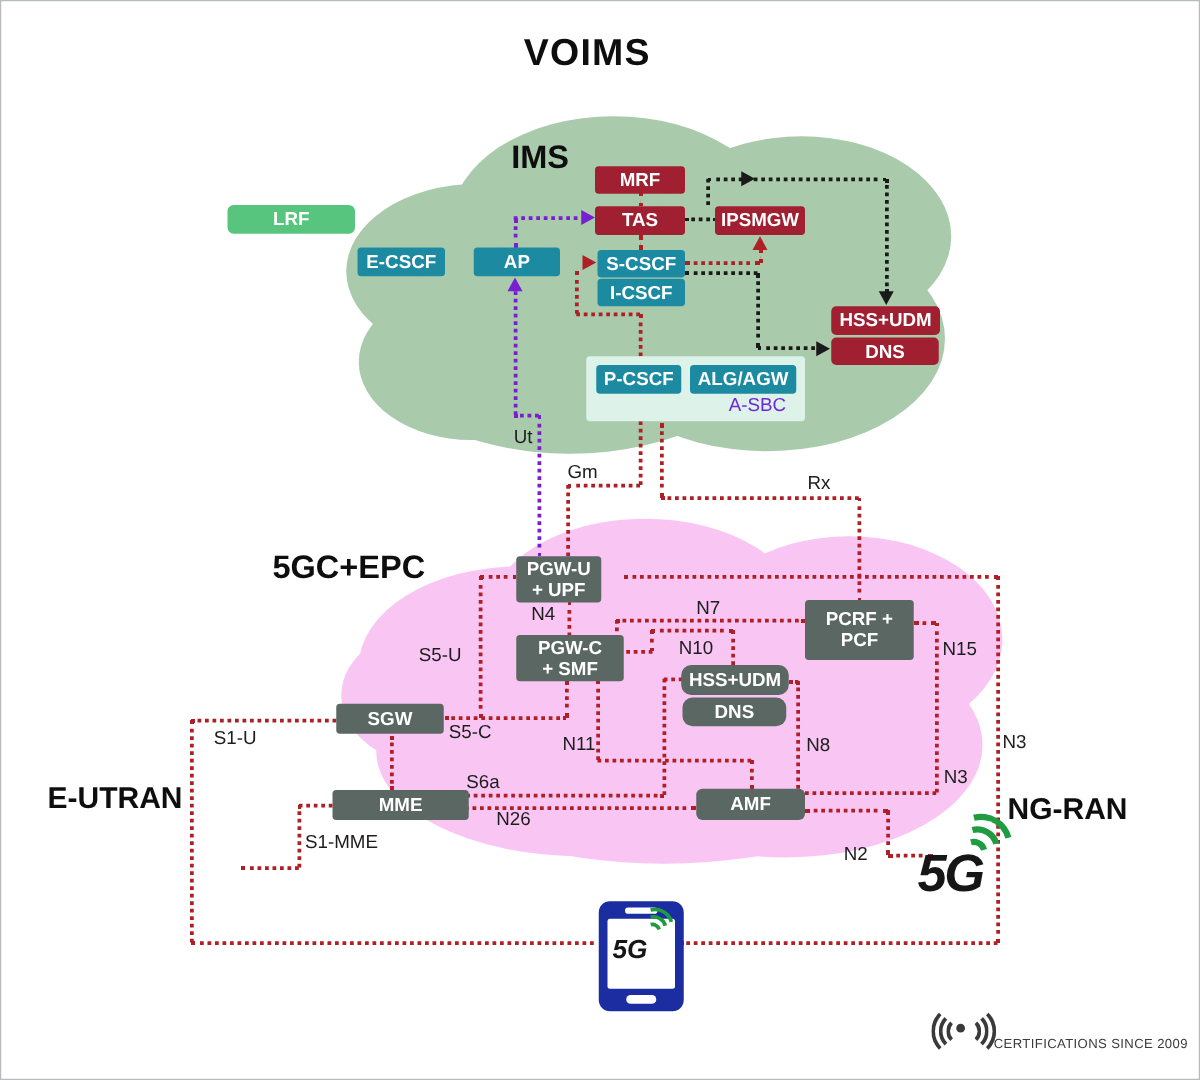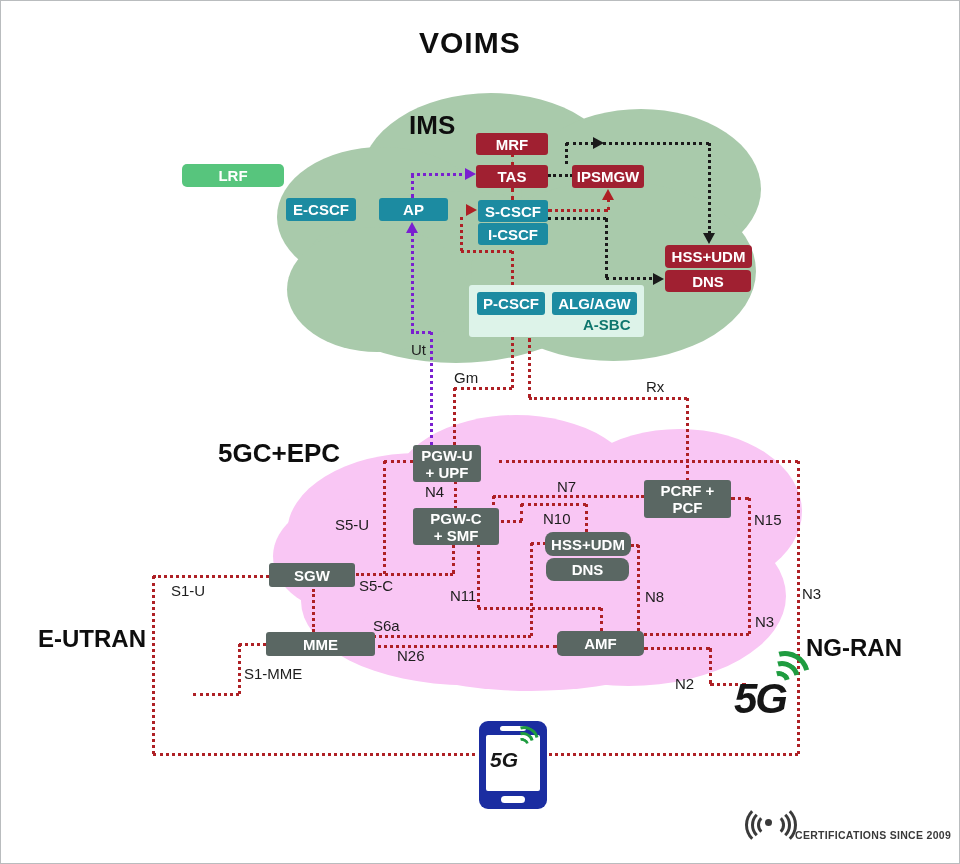--- a/index.html
+++ b/index.html
@@ -201,31 +201,31 @@
   <div class="box dred" style="left:475px;top:132px;width:72px;height:22px">MRF</div>
   <div class="box dred" style="left:475px;top:164px;width:72px;height:23px">TAS</div>
   <div class="box dred" style="left:571px;top:164px;width:72px;height:23px">IPSMGW</div>
   <div class="box teal" style="left:477px;top:199px;width:70px;height:22px">S-CSCF</div>
   <div class="box teal" style="left:477px;top:222px;width:70px;height:22px">I-CSCF</div>
   <div class="box dred" style="left:664px;top:244px;width:87px;height:23px;border-radius:4px">HSS+UDM</div>
   <div class="box dred" style="left:664px;top:269px;width:86px;height:22px;border-radius:4px">DNS</div>
   <div class="asbc-box" style="left:468px;top:284px;width:175px;height:52px"></div>
   <div class="box teal" style="left:476px;top:291px;width:68px;height:23px">P-CSCF</div>
   <div class="box teal" style="left:551px;top:291px;width:85px;height:23px">ALG/AGW</div>
-  <div class="ilbl" style="left:582px;top:315px;font-weight:700;color:#0f766e">A-SBC</div>
+  <div class="ilbl" style="left:582px;top:315px;font-weight:400;color:#6d28d9">A-SBC</div>
 
   <div class="box gray two" style="left:412px;top:444px;width:68px;height:37px">
     <span>PGW-U</span>
     <span>+ UPF</span>
   </div>
   <div class="box gray two" style="left:412px;top:507px;width:86px;height:37px">
     <span>PGW-C</span>
     <span>+ SMF</span>
   </div>
-  <div class="box gray two" style="left:643px;top:479px;width:87px;height:38px">
+  <div class="box gray two" style="left:643px;top:479px;width:87px;height:48px">
     <span>PCRF +</span>
     <span>PCF</span>
   </div>
   <div class="box gray rnd" style="left:544px;top:531px;width:86px;height:24px">HSS+UDM</div>
   <div class="box gray rnd" style="left:545px;top:557px;width:83px;height:23px">DNS</div>
   <div class="box gray" style="left:268px;top:562px;width:86px;height:24px">SGW</div>
   <div class="box gray" style="left:265px;top:631px;width:109px;height:24px">MME</div>
   <div class="box gray" style="left:556px;top:630px;width:87px;height:25px;border-radius:5px">AMF</div>
 
   <div class="ilbl" style="left:410px;top:340px">Ut</div>
@@ -269,16 +269,16 @@
   <div style="position:absolute;left:744px;top:796px;width:208px;height:52px">
     <div style="position:absolute;left:0;top:6px;width:46px;height:40px">
       <div style="position:absolute;left:20px;top:16px;width:7px;height:7px;border-radius:50%;background:#3a3a3a"></div>
       <div class="sigL" style="left:12px;top:11px;width:16px;height:16px"></div>
       <div class="sigL" style="left:6px;top:6px;width:26px;height:26px"></div>
       <div class="sigL" style="left:0px;top:1px;width:36px;height:36px"></div>
       <div class="sigR" style="left:18px;top:11px;width:16px;height:16px"></div>
       <div class="sigR" style="left:14px;top:6px;width:26px;height:26px"></div>
       <div class="sigR" style="left:10px;top:1px;width:36px;height:36px"></div>
     </div>
-    <div style="position:absolute;left:50px;top:32px;font-size:10.5px;font-weight:700;letter-spacing:0.3px;color:#3a3a3a">CERTIFICATIONS SINCE 2009</div>
+    <div style="position:absolute;left:50px;top:32px;font-size:10.5px;font-weight:400;letter-spacing:0.3px;color:#3a3a3a">CERTIFICATIONS SINCE 2009</div>
   </div>
 
 </div>
 
 </body></html>

